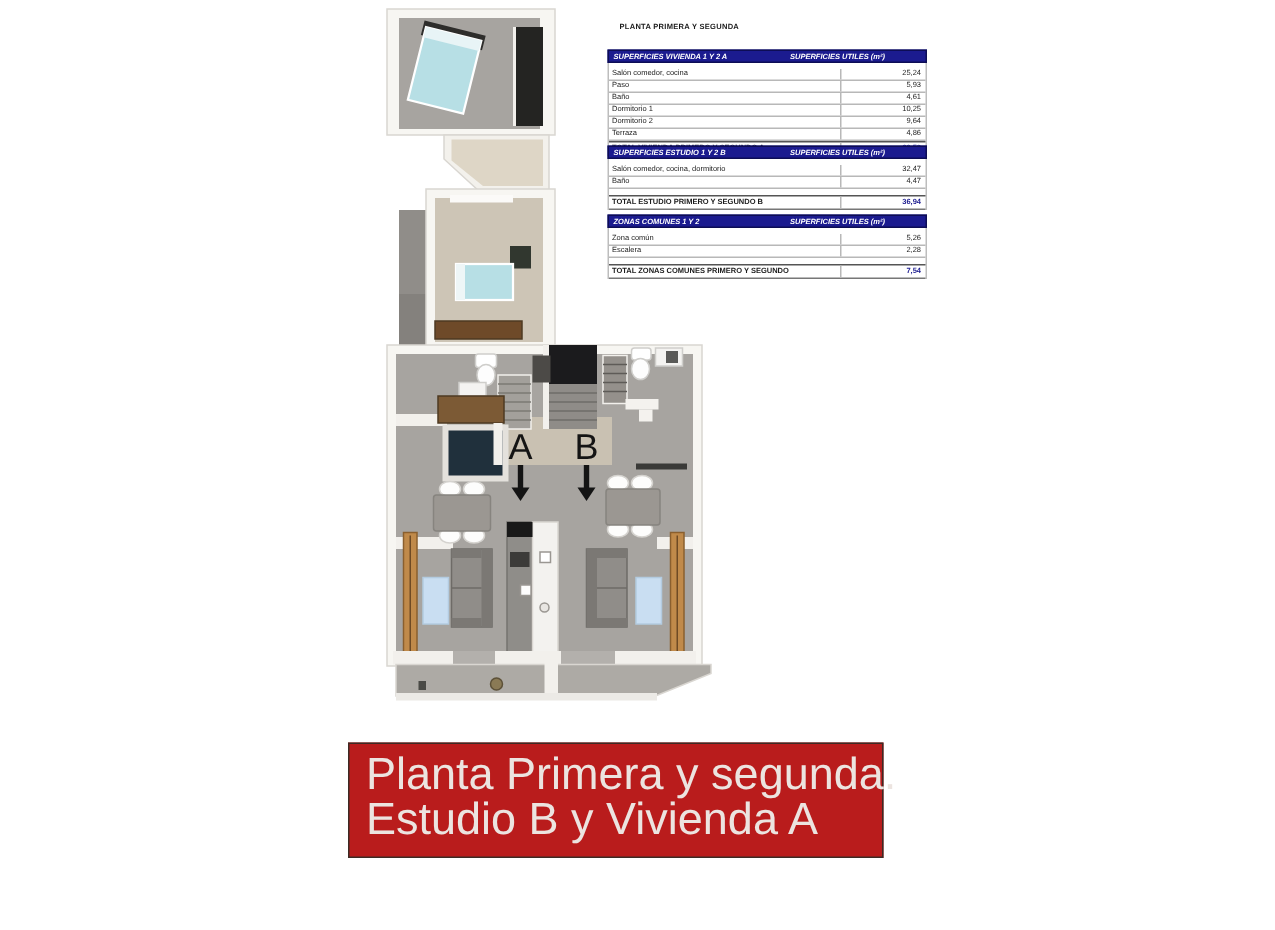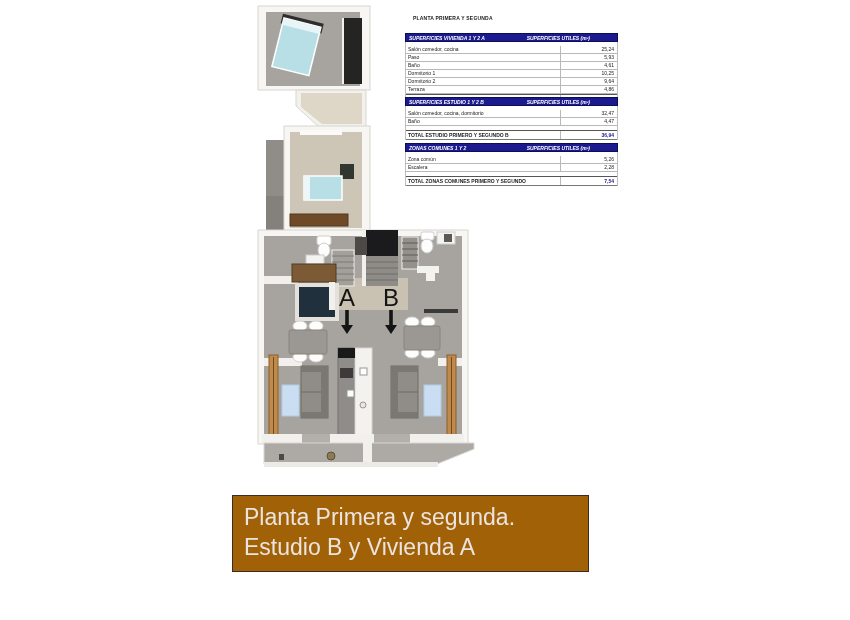--- a/index.html
+++ b/index.html
@@ -22,22 +22,22 @@
   .row{display:flex;height:7px;line-height:7px;border-bottom:1px solid #b8b8b8;}
   .row .lbl{flex:1;padding-left:2px;white-space:nowrap;overflow:hidden;}
   .row .val{width:57px;box-sizing:border-box;text-align:right;padding-right:3px;
             border-left:1px solid #b8b8b8;}
   .row.total{height:8px;line-height:8px;font-weight:bold;border-top:1px solid #555;
              border-bottom:1px solid #777;}
   .row.total .val{color:#1b1b8f;}
 
   
   .banner{position:absolute;left:232px;top:495px;width:357px;height:77px;
-          background:#a16207;border:1px solid #3c2a24;box-sizing:border-box;
-          color:#ece4e0;font-size:23px;line-height:30px;padding:6px 0 0 11px;}
+          background:#b91c1c;border:1px solid #3c2a24;box-sizing:border-box;
+          color:#ece4e0;font-size:30px;line-height:30px;padding:6px 0 0 11px;}
   .banner div{white-space:nowrap;}
 
   
   svg{position:absolute;left:0;top:0;}
   svg text.unit-letter{font-family:"Liberation Sans",sans-serif;font-size:24px;fill:#141414;}
 </style>
 </head>
 <body>
 
 <div id="stage">

